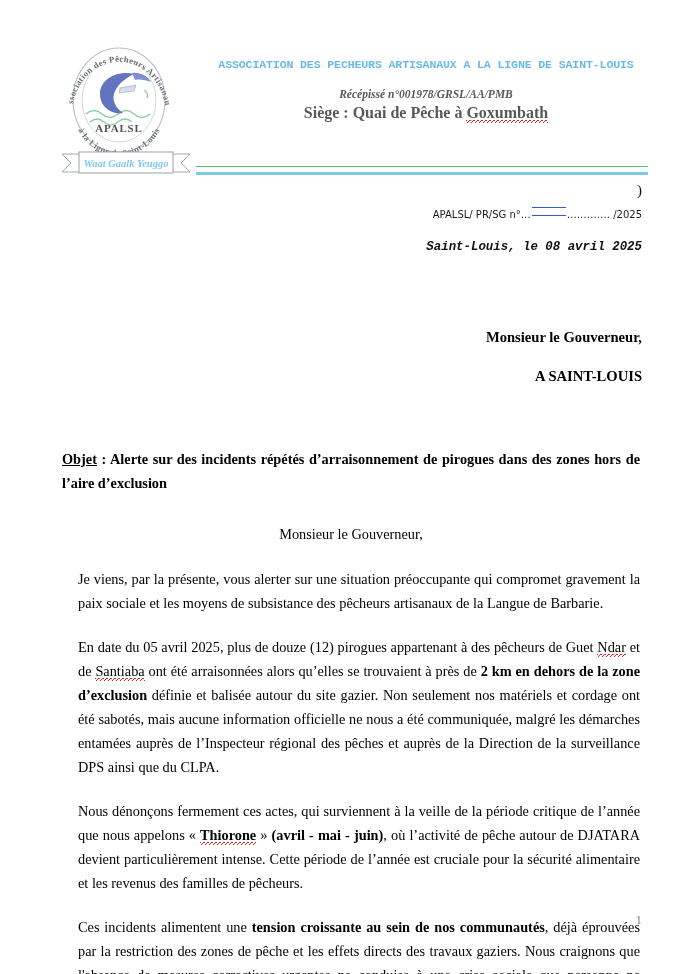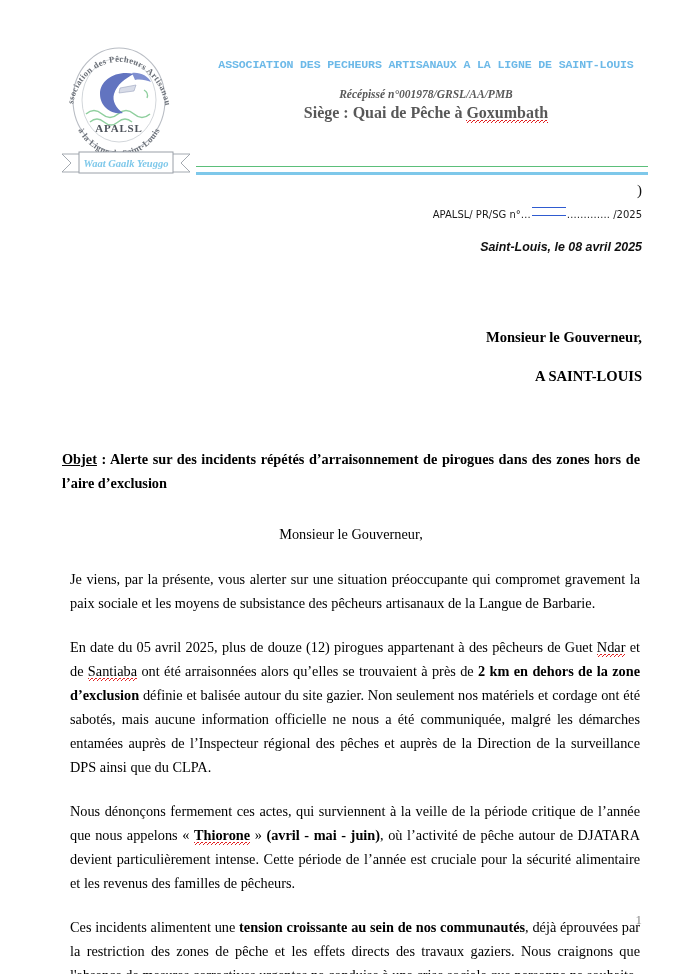--- a/index.html
+++ b/index.html
@@ -126,21 +126,21 @@
     position: relative;
     top: -2px;
     border-top: 1.6px solid #2f5bd0;
     border-bottom: 1.6px solid #2f5bd0;
     margin: 0 1px;
   }
   .date-line {
     position: absolute;
     right: 58px;
     top: 240px;
-    font-family: Liberation Sans, sans-serif;
+    font-family: Liberation Mono, monospace;
     font-weight: bold;
     font-style: italic;
     font-size: 12.4px;
     color: #111;
     white-space: nowrap;
   }
 
   
   .addressee {
     position: absolute;
@@ -178,21 +178,21 @@
   .objet .u { text-decoration: underline; }
 
   .salutation {
     text-align: center;
     margin-top: 27px;
     margin-bottom: 0;
     font-weight: normal;
   }
 
   p.para {
-    margin: 20px 0 0 8px;
+    margin: 20px 0 0 16px;
     text-align: justify;
   }
   p.para.first { margin-top: 21px; }
 
   b.b { font-weight: bold; }
 
   .page-number {
     position: absolute;
     right: 58px;
     top: 912px;

